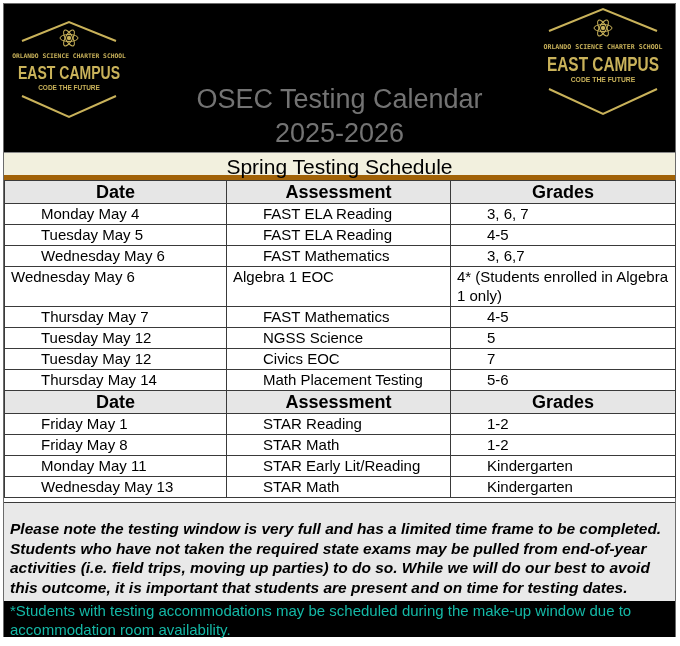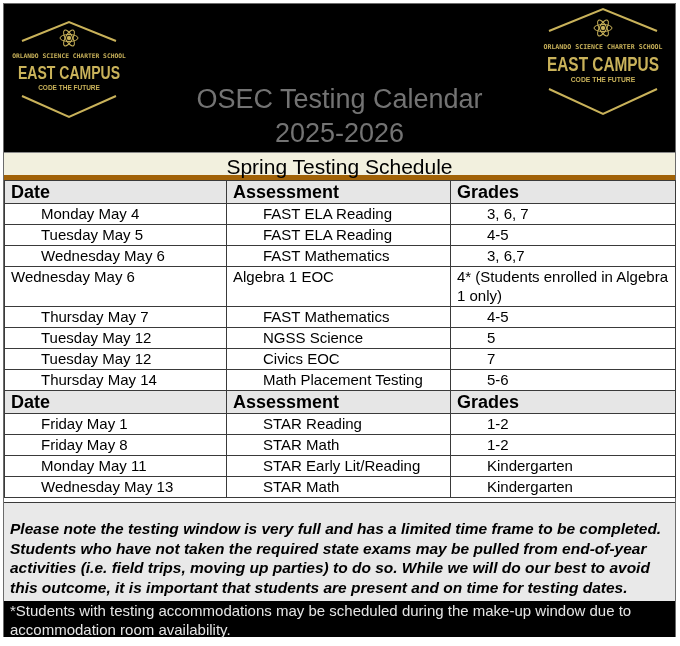--- a/index.html
+++ b/index.html
@@ -15,32 +15,32 @@
     .title { position: absolute; left: 120px; width: 431px; text-align: center; color: #737373;
              font-size: 27px; line-height: 32px; }
     .title1 { top: 79px; }
     .title2 { top: 113px; }
     .subtitle { position: absolute; left: 0; top: 148px; width: 671px; height: 28px;
                 background: #f2f0de; text-align: center; font-size: 21px; line-height: 28px;
                 border-top: 1px solid #888; border-bottom: 5px solid #a16207; box-sizing: border-box; }
     table { position: absolute; left: 0; border-collapse: collapse; width: 671px; table-layout: fixed; }
     td, th { border: 1px solid #3a3a3a; padding: 0 6px; font-size: 15px; line-height: 19px;
              text-align: left; vertical-align: top; font-weight: normal; }
-    th { background: #e6e6e6; font-weight: bold; font-size: 18px; line-height: 22px; }
+    th { background: #e6e6e6; font-weight: bold; text-align: center; font-size: 18px; line-height: 22px; }
     col.c1 { width: 222px; }
     col.c2 { width: 224px; }
     col.c3 { width: 225px; }
     .t1 { top: 176px; }
     tr.r td { height: 20px; padding-left: 36px; }
     tr.rtall td { height: 39px; }
     .note { position: absolute; left: 0; top: 498px; width: 671px; height: 99px; background: #e9e9e9;
             font-weight: bold; font-style: italic; font-size: 15.5px; line-height: 19.5px;
             padding: 16px 6px; box-sizing: border-box; border-top: 1px solid #3a3a3a; }
     .footnote { position: absolute; left: 0; top: 597px; width: 671px; height: 36px; background: #000;
-                color: #e5e5e5; font-size: 15px; line-height: 19px; padding: 0 6px; box-sizing: border-box; }
+                color: #14b8a6; font-size: 15px; line-height: 19px; padding: 0 6px; box-sizing: border-box; }
   </style>
 </head>
 <body>
 
 <div class="sheet">
   <div class="header">
     <div class="logo logo-left">
       <svg width="130" height="110" viewBox="0 0 130 110">
         <polyline points="10,25 57,6 104,25" fill="none" stroke="#c9b25a" stroke-width="2"></polyline>
         <polyline points="10,80 57,101 104,80" fill="none" stroke="#c9b25a" stroke-width="2"></polyline>

